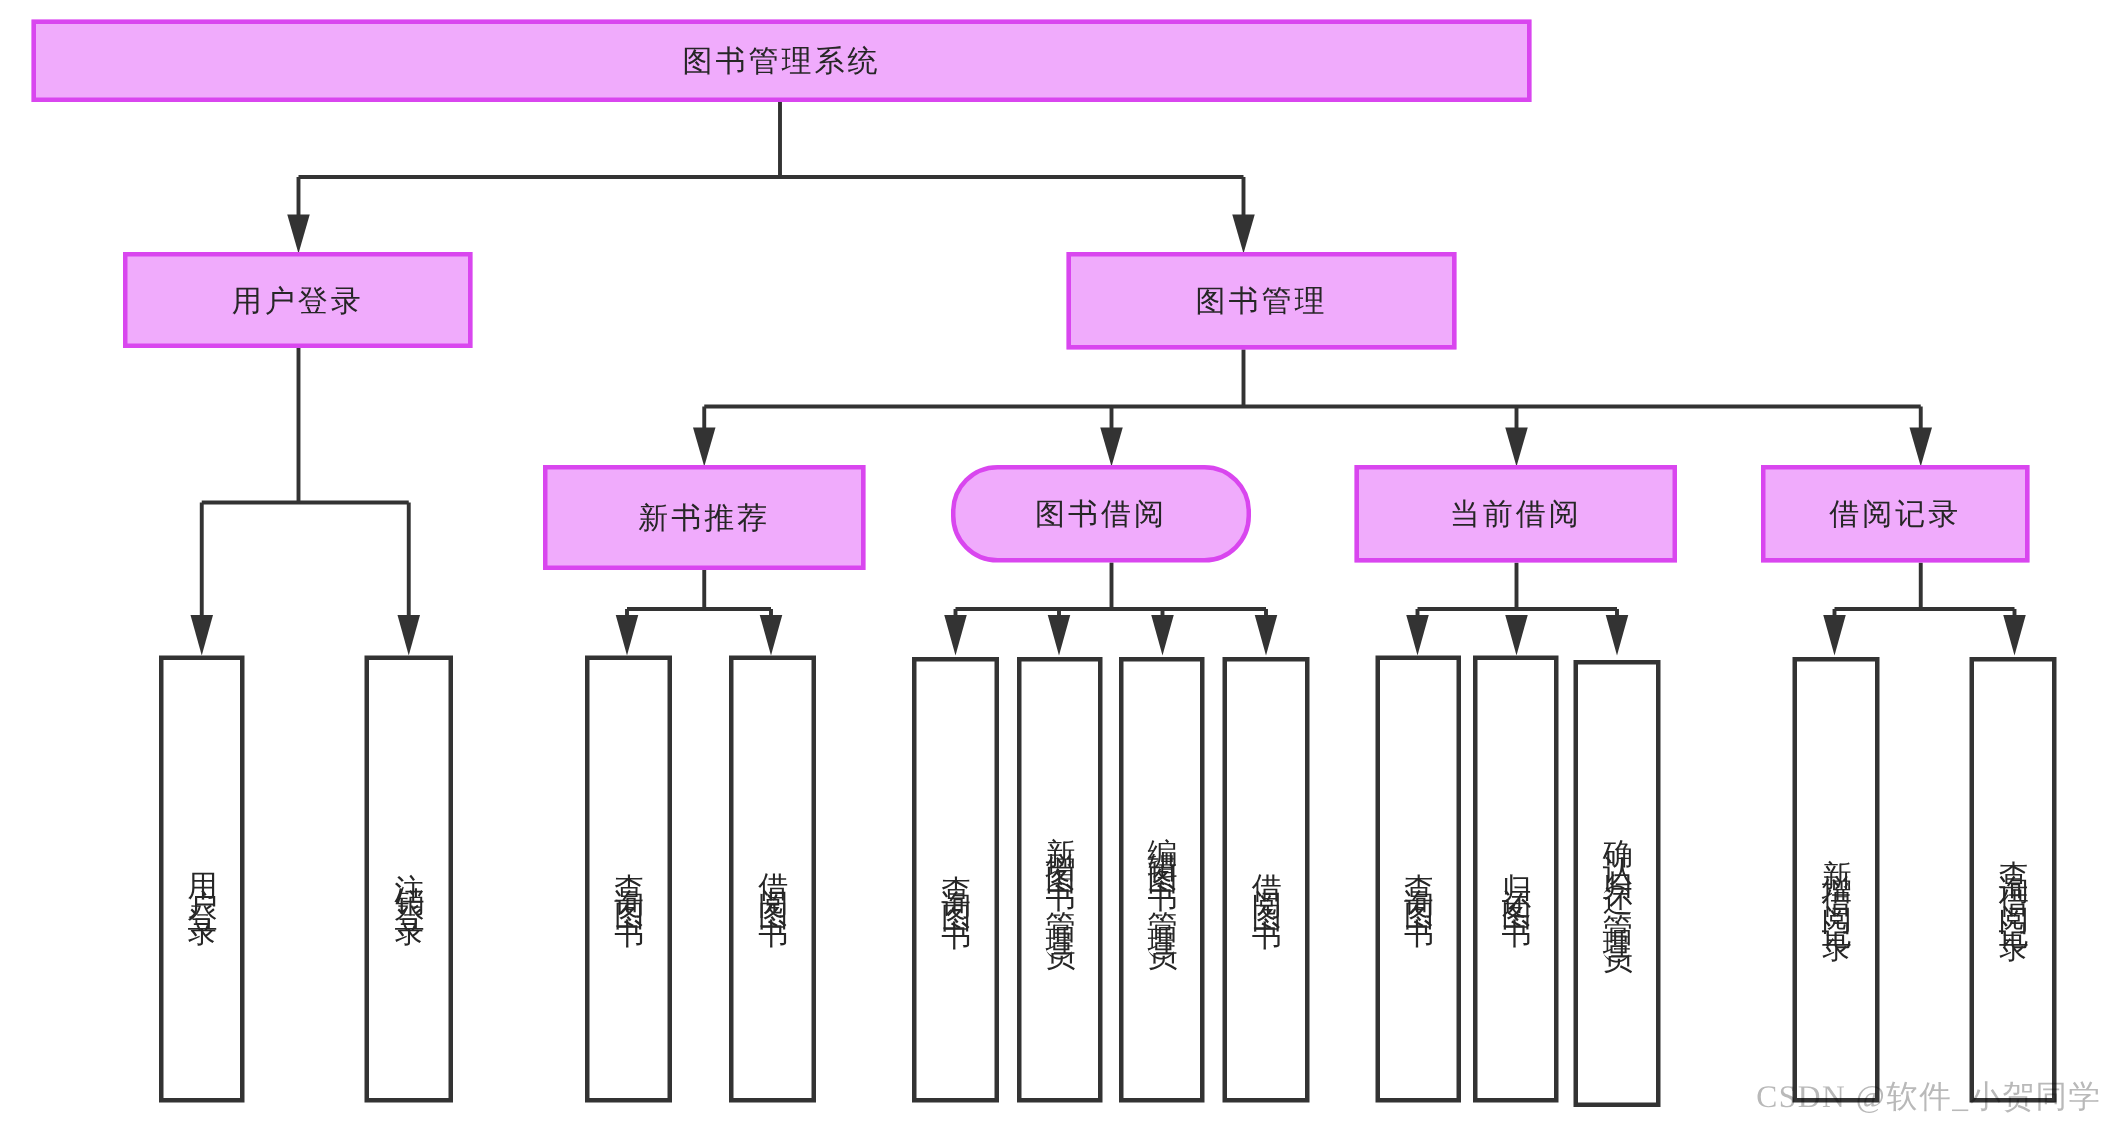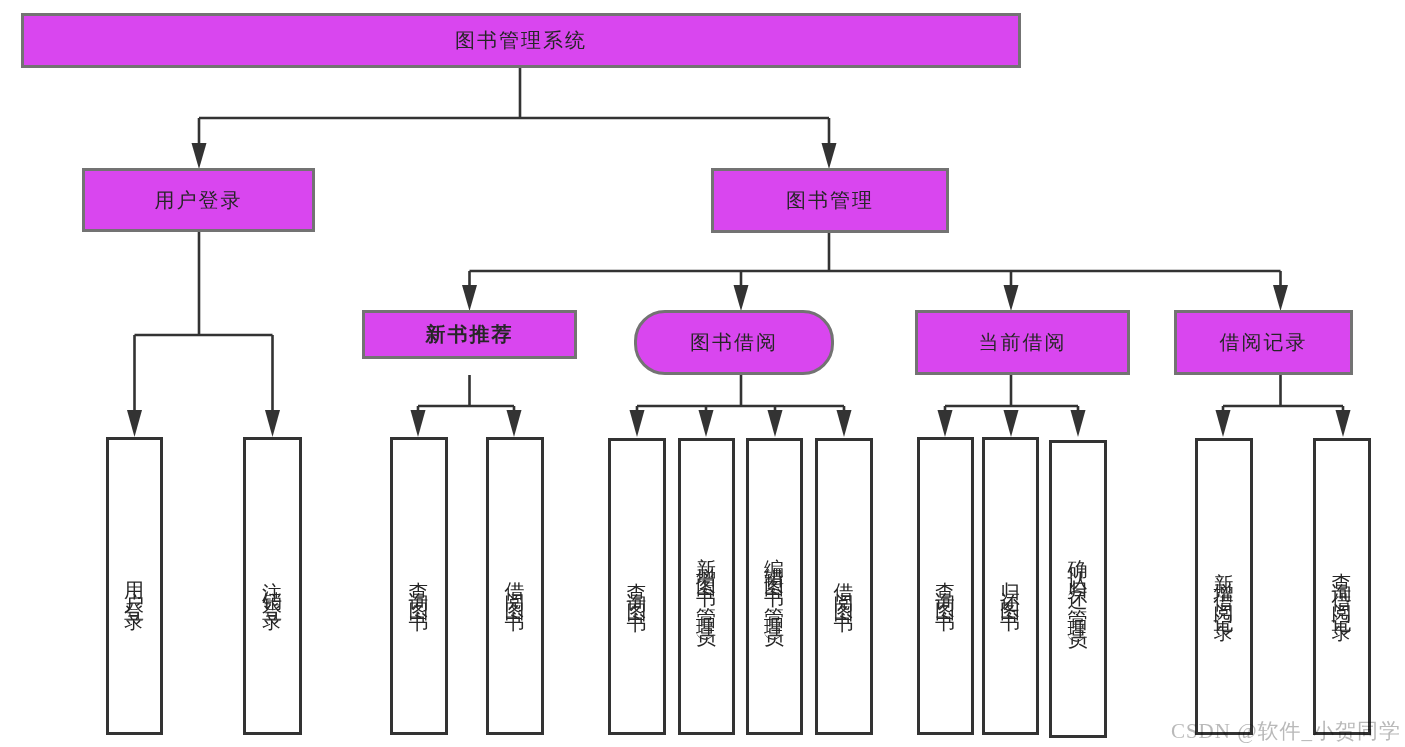--- a/index.html
+++ b/index.html
@@ -13,22 +13,22 @@
   }
   svg.connectors {
     position: absolute;
     left: 0; top: 0;
     width: 1405px; height: 747px;
     pointer-events: none;
   }
   .node {
     position: absolute;
     box-sizing: border-box;
-    border: 3px solid #737373;
-    background: #d946ef;
+    border: 3px solid #d946ef;
+    background: #f0abfc;
     display: flex;
     align-items: center;
     justify-content: center;
     font-size: 20px;
     letter-spacing: 2px;
     color: #262626;
     white-space: nowrap;
   }
   .leaf {
     position: absolute;
@@ -115,25 +115,25 @@
       <path d="M1003.5 410 L1018.5 410 L1011 437 Z"></path>
       <path d="M1070.5 410 L1085.5 410 L1078 437 Z"></path>
       <path d="M1215.5 410 L1230.5 410 L1223 437 Z"></path>
       <path d="M1335.5 410 L1350.5 410 L1343 437 Z"></path>
     </g>
   </svg>
 
   <div class="node" style="left:21px; top:13px; width:1000px; height:55px;">图书管理系统</div>
 
   <div class="node" style="left:82px; top:168px; width:233px; height:64px;">用户登录</div>
-  <div class="node" style="left:711px; top:168px; width:238px; height:65px;text-align:right;">图书管理</div>
+  <div class="node" style="left:711px; top:168px; width:260px; height:65px;text-align:right;">图书管理</div>
 
-  <div class="node" style="left:362px; top:310px; width:215px; height:49px;font-weight:bold;">新书推荐</div>
+  <div class="node" style="left:362px; top:310px; width:215px; height:70px;">新书推荐</div>
   <div class="node" style="left:634px; top:310px; width:200px; height:65px;border-radius:31px;">图书借阅</div>
-  <div class="node" style="left:903px; top:310px; width:215px; height:65px;margin-left:12px;">当前借阅</div>
+  <div class="node" style="left:903px; top:310px; width:215px; height:65px;">当前借阅</div>
   <div class="node" style="left:1174px; top:310px; width:179px; height:65px;">借阅记录</div>
 
   <div class="leaf" style="left:106px; top:437px; width:57px; height:298px;">用户登录</div>
   <div class="leaf" style="left:243px; top:437px; width:59px; height:298px;">注销登录</div>
 
   <div class="leaf" style="left:390px; top:437px; width:58px; height:298px;">查询图书</div>
   <div class="leaf" style="left:486px; top:437px; width:58px; height:298px;">借阅图书</div>
 
   <div class="leaf" style="left:608px; top:438px; width:58px; height:297px;">查询图书</div>
   <div class="leaf" style="left:678px; top:438px; width:57px; height:297px;">新增图书（管理员）</div>

